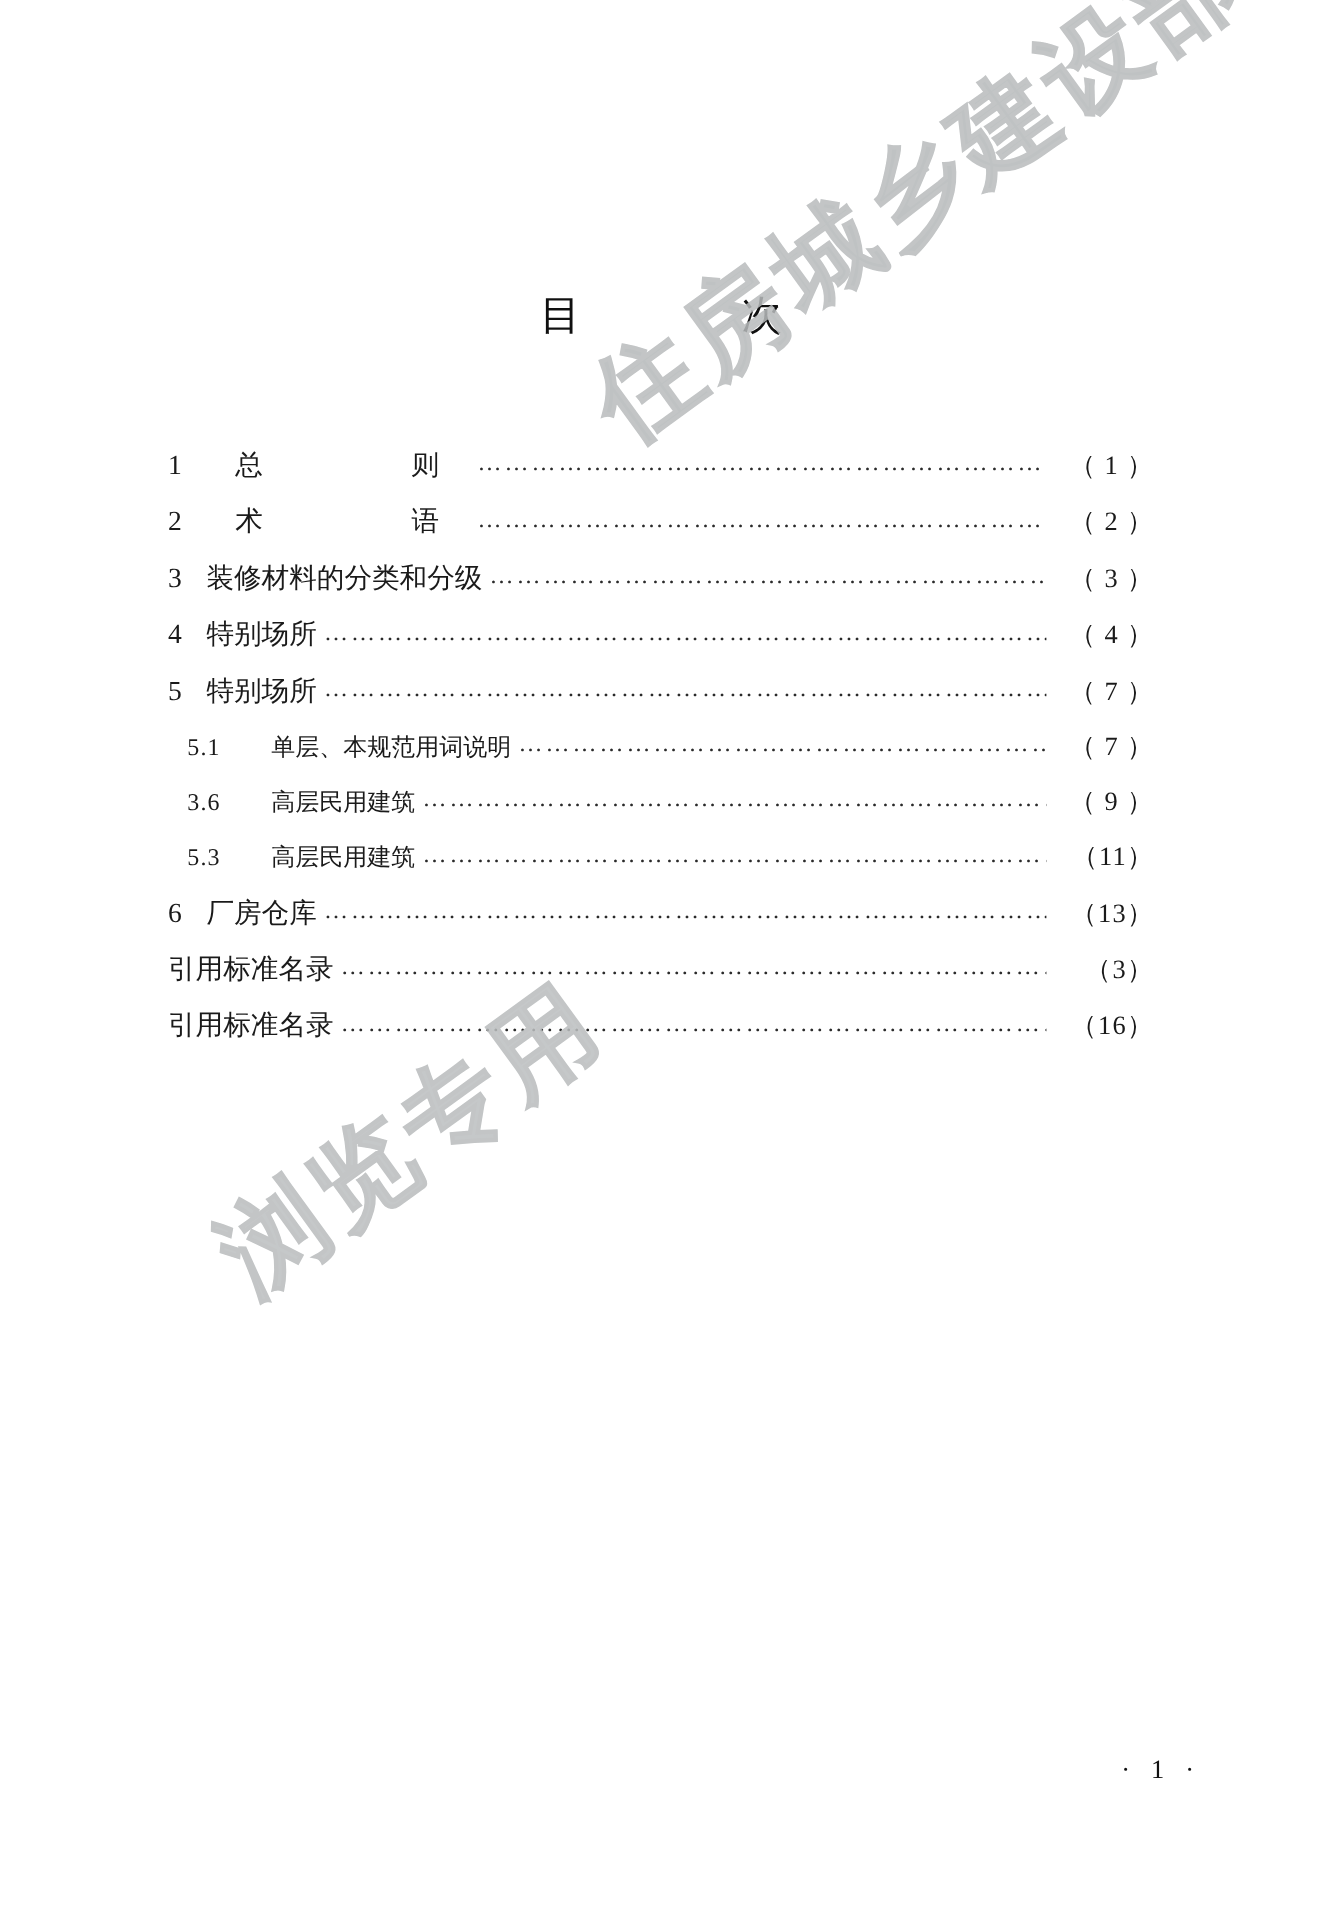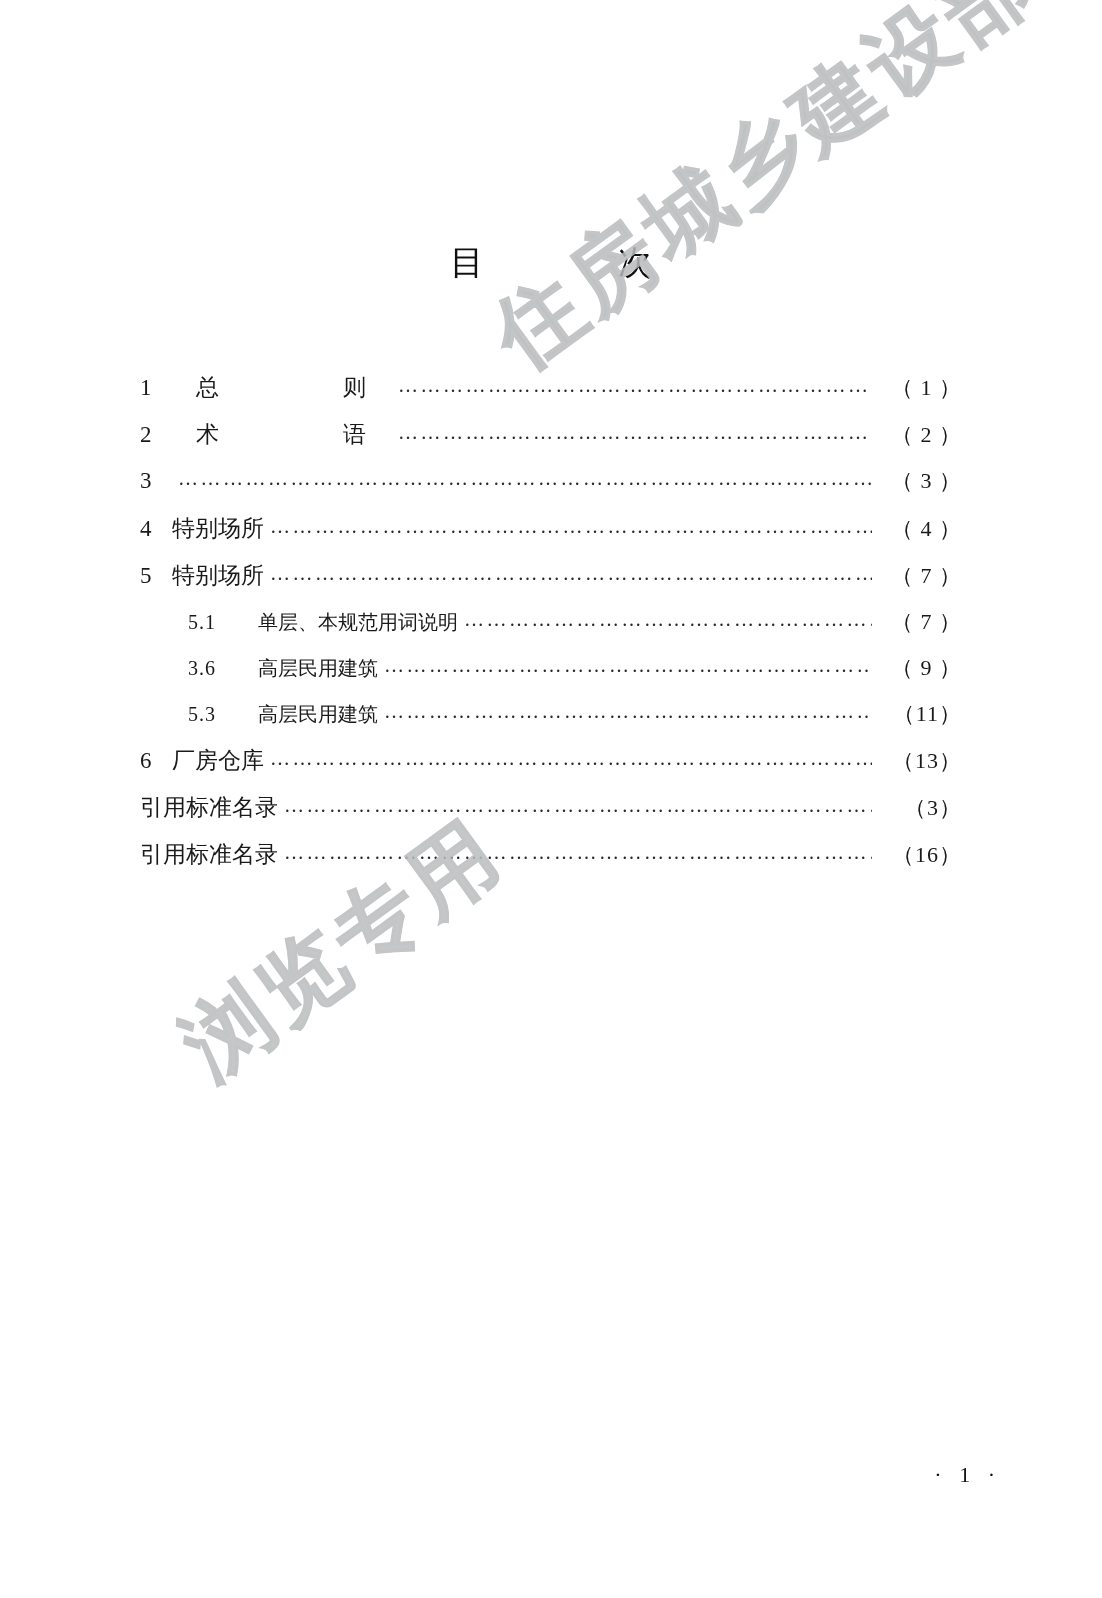--- a/index.html
+++ b/index.html
@@ -54,21 +54,21 @@
     height: 46px;
   }
   .num {
     display: inline-block;
     width: 32px;
     flex: 0 0 auto;
     font-family: "Liberation Serif", serif;
   }
   .num.sub {
     width: 70px;
-    margin-left: 48px;
+    margin-left: 16px;
     letter-spacing: 1px;
   }
   .label {
     flex: 0 0 auto;
     font-family: "DejaVu Serif", "Liberation Serif", serif;
   }
   .label.wide {
     letter-spacing: 26px;
     margin-left: 24px;
   }
@@ -153,20 +153,21 @@
 
     <div class="toc-row">
       <span class="num">2</span>
       <span class="label wide">术　　语</span>
       <span class="dots">……………………………………………………………………………………………………………………</span>
       <span class="pageno">（ 2 ）</span>
     </div>
 
     <div class="toc-row">
       <span class="num">3</span>
+      <span class="label">装修材料的分类和分级</span>
       <span class="dots">……………………………………………………………………………………………………………………</span>
       <span class="pageno">（ 3 ）</span>
     </div>
 
     <div class="toc-row">
       <span class="num">4</span>
       <span class="label">特别场所</span>
       <span class="dots">……………………………………………………………………………………………………………………</span>
       <span class="pageno">（ 4 ）</span>
     </div>

